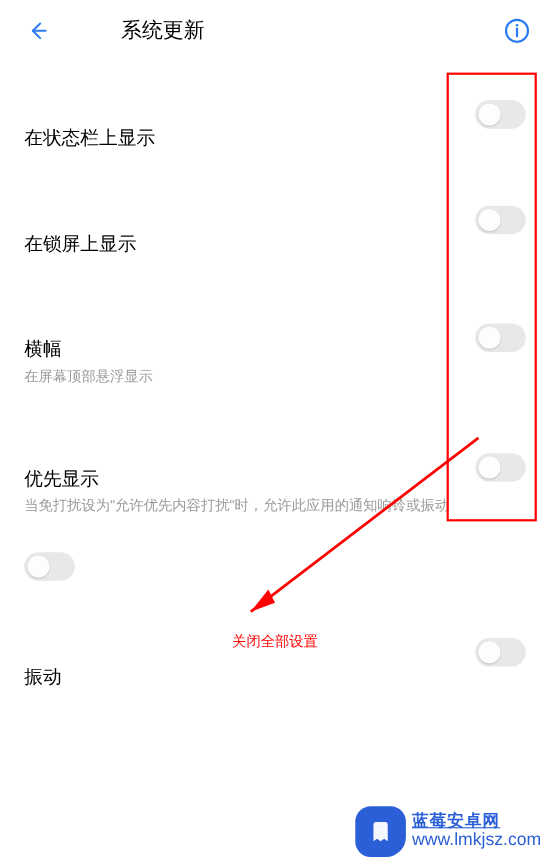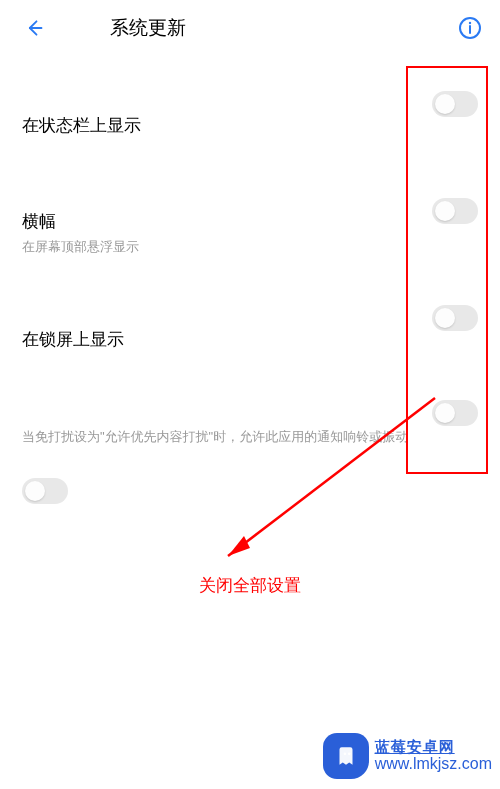--- a/index.html
+++ b/index.html
@@ -103,21 +103,21 @@
       left: 406px;
       width: 82px;
       height: 408px;
     }
     .annotation {
       position: absolute;
       left: 50%;
       top: 574px;
       transform: translateX(-50%);
       color: #ff0000;
-      font-size: 17px;
+      font-size: 13px;
       pointer-events: none;
     }
     .arrow-svg {
       position: absolute;
       top: 388px;
       left: 210px;
       width: 240px;
       height: 200px;
       pointer-events: none;
     }
@@ -181,44 +181,51 @@
 
   <div class="row">
     <div class="row-text">
       <div class="row-label">在状态栏上显示</div>
     </div>
     <div class="toggle"></div>
   </div>
 
   <div class="row">
     <div class="row-text">
+      <div class="row-label">在锁屏上显示</div>
+    </div>
+    <div class="toggle"></div>
+  </div>
+
+  <div class="row">
+    <div class="row-text">
       <div class="row-label">横幅</div>
       <div class="row-sub">在屏幕顶部悬浮显示</div>
     </div>
     <div class="toggle"></div>
   </div>
 
   <div class="row">
     <div class="row-text">
-      <div class="row-label">在锁屏上显示</div>
-    </div>
-    <div class="toggle"></div>
-  </div>
-
-  <div class="row">
-    <div class="row-text">
+      <div class="row-label">优先显示</div>
       <div class="row-sub">当免打扰设为"允许优先内容打扰"时，允许此应用的通知响铃或振动</div>
     </div>
     <div class="toggle"></div>
   </div>
 
   <div class="row">
     <div class="toggle"></div>
   </div>
 
+  <div class="row">
+    <div class="row-text">
+      <div class="row-label">振动</div>
+    </div>
+    <div class="toggle"></div>
+  </div>
 
 </div>
 
 <div class="highlight-box hl-toggles"></div>
 
 <svg class="arrow-svg" viewBox="0 0 240 200">
   <line x1="225" y1="10" x2="18" y2="168" stroke="#ff0000" stroke-width="2.5"></line>
   <polygon points="18,168 34,148 40,160" fill="#ff0000"></polygon>
 </svg>
 

